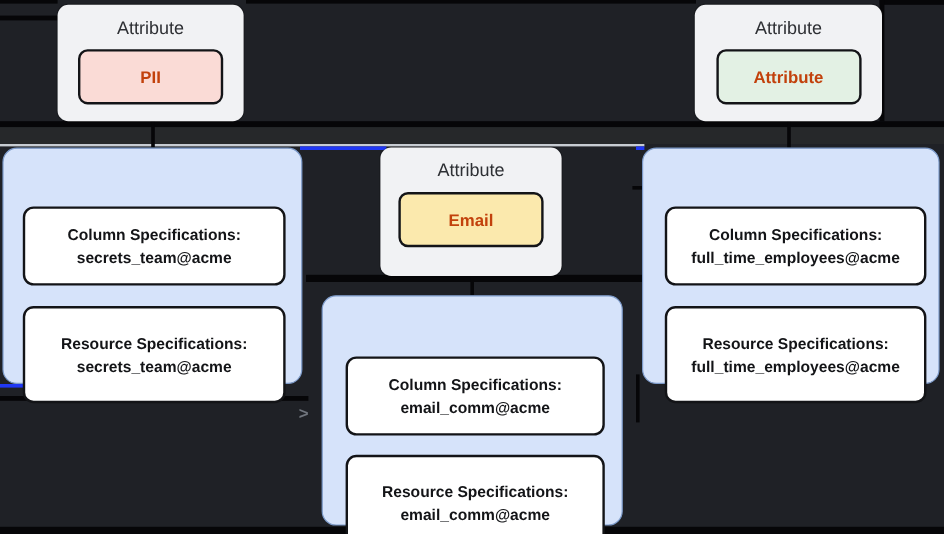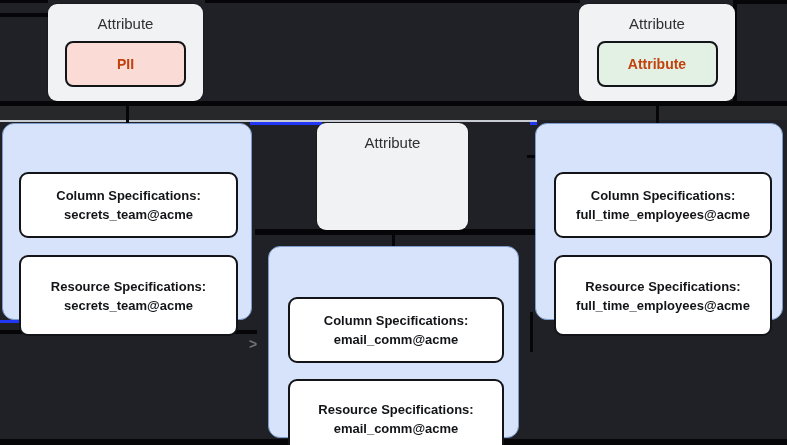--- a/index.html
+++ b/index.html
@@ -99,20 +99,21 @@
     </div>
   </div>
 
   <div class="attr-card" style="left:48px;top:4px;width:155px;height:97px;">
     <div class="attr-title">Attribute</div>
     <div class="badge badge-pii">PII</div>
   </div>
 
   <div class="attr-card" style="left:317px;top:123px;width:151px;height:107px;">
     <div class="attr-title">Attribute</div>
+    <div class="badge badge-email">Email</div>
   </div>
 
   <div class="attr-card" style="left:579px;top:4px;width:156px;height:97px;">
     <div class="attr-title">Attribute</div>
     <div class="badge badge-financial">Attribute</div>
   </div>
 
 </div>
 
 </body></html>

